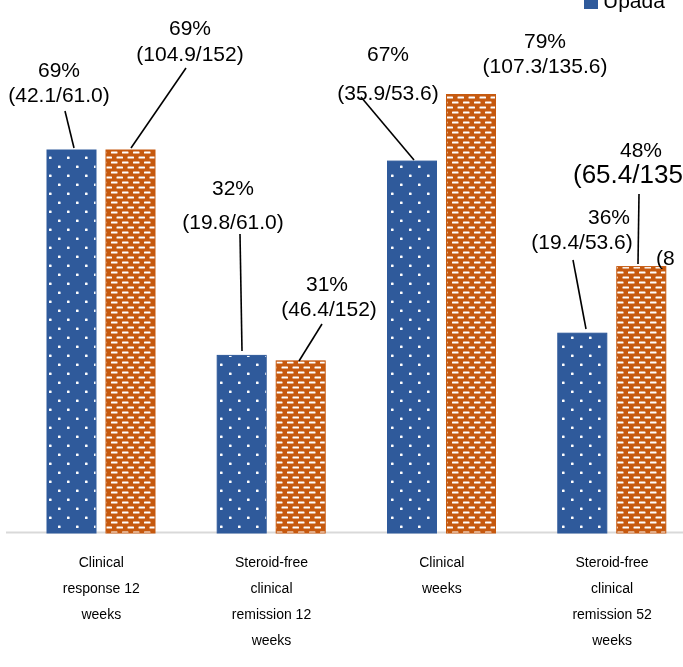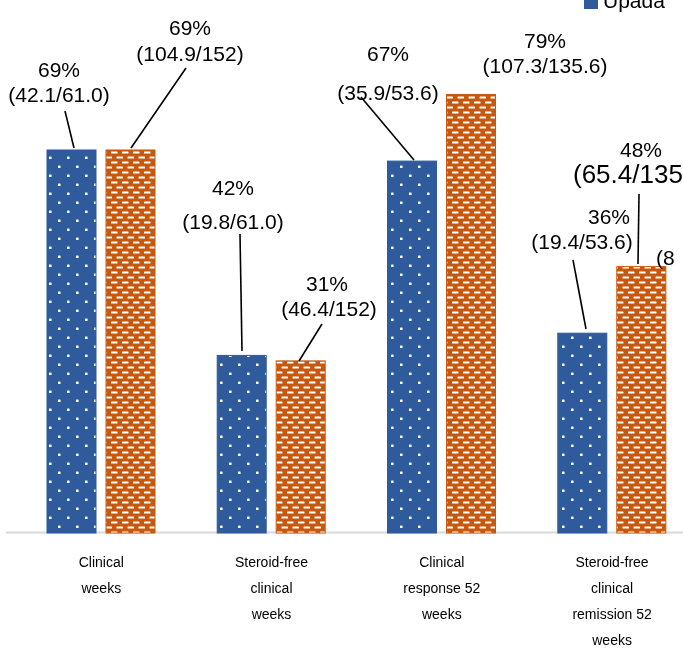--- a/index.html
+++ b/index.html
@@ -58,49 +58,50 @@
         <line x1="573" y1="260" x2="586" y2="329" stroke="#000000" stroke-width="1.6"></line>
         <line x1="186" y1="68" x2="131" y2="148" stroke="#000000" stroke-width="1.6"></line>
         <line x1="322" y1="324" x2="299" y2="361" stroke="#000000" stroke-width="1.6"></line>
         <line x1="639" y1="194" x2="638" y2="264" stroke="#000000" stroke-width="1.6"></line>
       </svg>
     </div>
 
   <div id="annotations">
       <div class="ann" style="left: 59px; top: 57px;">69%</div>
       <div class="ann" style="left: 59px; top: 82px;">(42.1/61.0)</div>
-      <div class="ann" style="left: 233px; top: 175px;">42%</div>
+      <div class="ann" style="left: 233px; top: 175px;">32%</div>
       <div class="ann" style="left: 233px; top: 200px; margin-top: 9px;">(19.8/61.0)</div>
       <div class="ann" style="left: 388px; top: 41px;">67%</div>
       <div class="ann" style="left: 388px; top: 80px;">(35.9/53.6)</div>
       <div class="ann" style="left: 582px; top: 204px; margin-left: 27px;">36%</div>
       <div class="ann" style="left: 582px; top: 229px;">(19.4/53.6)</div>
       <div class="ann" style="left: 190px; top: 15px;">69%</div>
       <div class="ann" style="left: 190px; top: 41px;">(104.9/152)</div>
       <div class="ann" style="left: 327px; top: 271px;">31%</div>
       <div class="ann" style="left: 329px; top: 296px;">(46.4/152)</div>
       <div class="ann" style="left: 545px; top: 28px;">79%</div>
       <div class="ann" style="left: 545px; top: 53px;">(107.3/135.6)</div>
       <div class="ann" style="left: 641px; top: 137px; text-align: right;">48%</div>
       <div class="ann-left" style="left: 573px; top: 162px;">(65.4/135</div>
     </div>
 
   <div id="xlabels">
       <div class="xlabel" style="left: 101.3px; top: 549px;">
         <div>Clinical</div>
+        <div>response 12</div>
         <div>weeks</div>
       </div>
       <div class="xlabel" style="left: 271.5px; top: 549px;">
         <div>Steroid-free</div>
         <div>clinical</div>
+        <div>remission 12</div>
         <div>weeks</div>
       </div>
       <div class="xlabel" style="left: 441.8px; top: 549px;">
         <div>Clinical</div>
-        <div>response 52</div>
         <div>weeks</div>
       </div>
       <div class="xlabel" style="left: 612.1px; top: 549px;">
         <div>Steroid-free</div>
         <div>clinical</div>
         <div>remission 52</div>
         <div>weeks</div>
       </div>
     </div>
 

